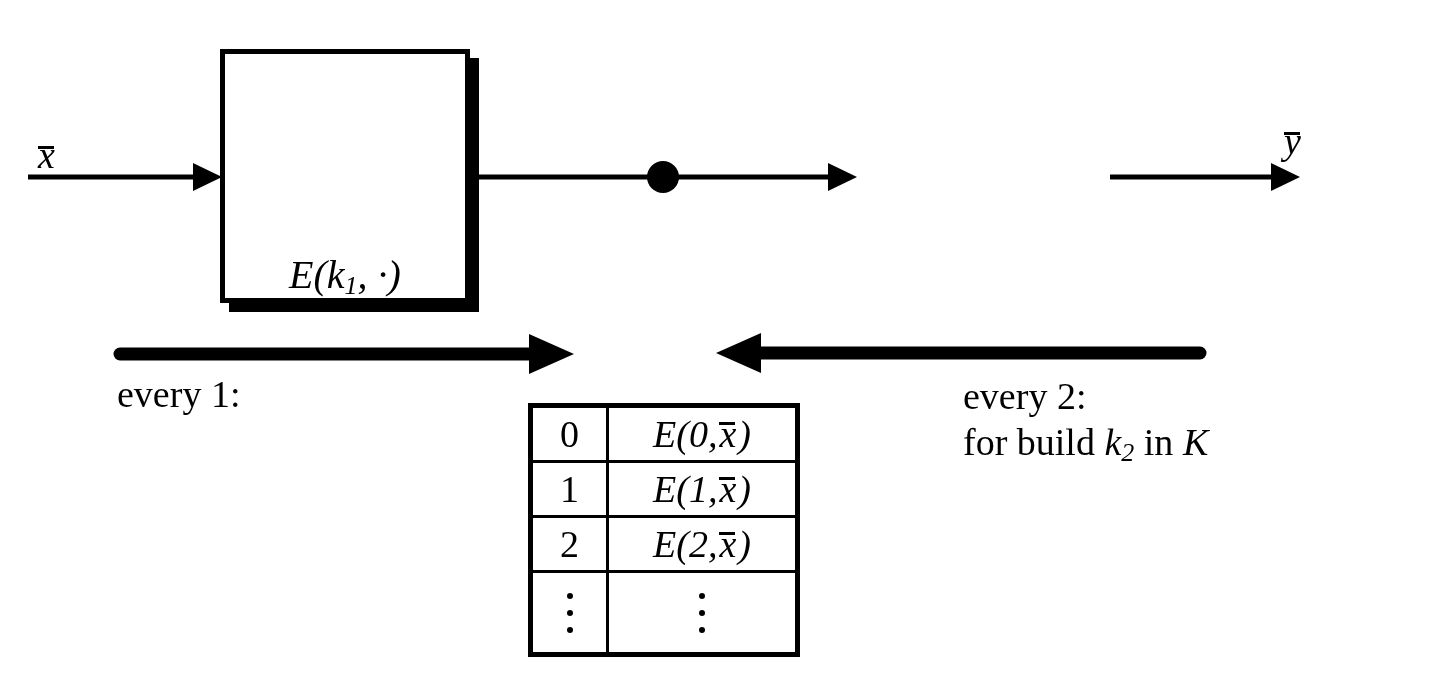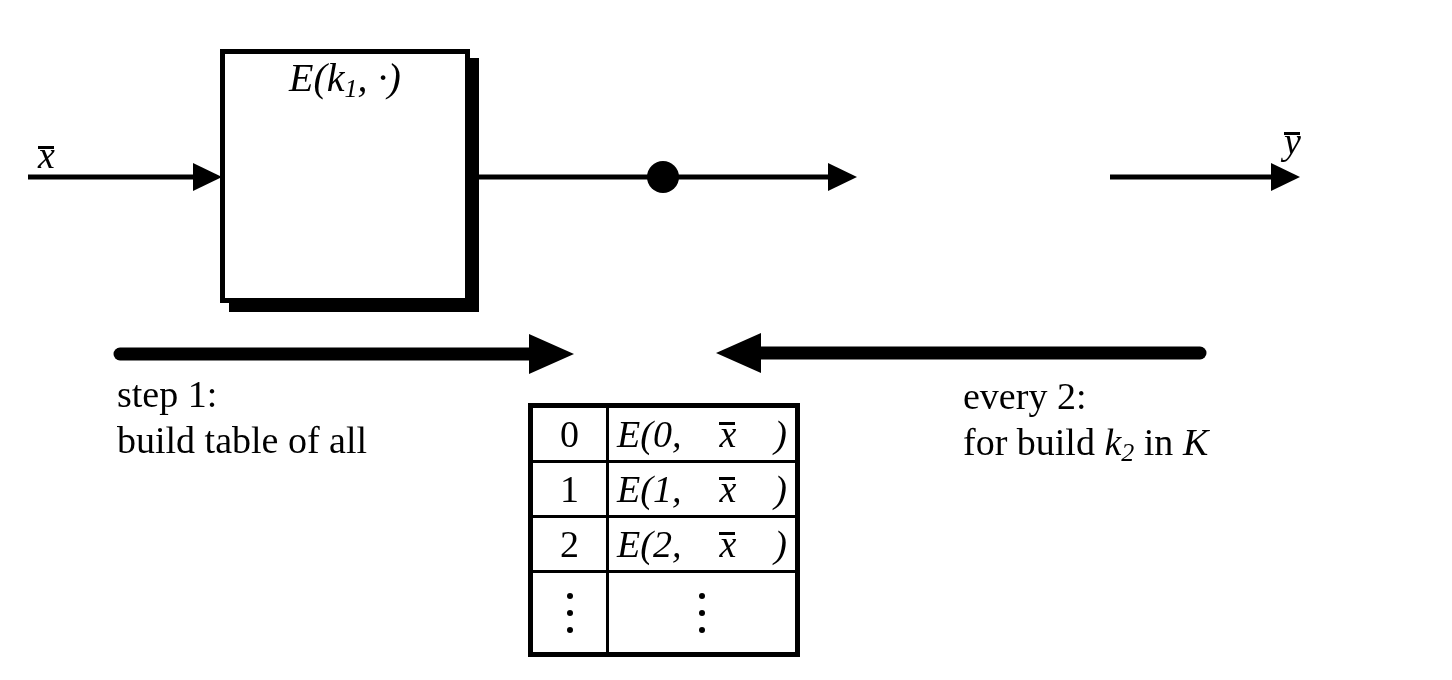--- a/index.html
+++ b/index.html
@@ -14,26 +14,26 @@
   svg.wires{position:absolute;left:0;top:0;width:1452px;height:680px;}
 
   
   .encbox{
     position:absolute;
     top:49px;
     width:240px;height:244px;
     background:#fff;
     border:5px solid #000;
     box-shadow:9px 9px 0 0 #000;
-    display:flex;align-items:flex-start;justify-content:center;
+    display:flex;align-items:flex-end;justify-content:center;
   }
   .encbox.b1{left:220px;}
   .encbox.b2{left:855px;width:243px;}
 
-  .math{font-style:italic;gap:36px;}
+  .math{font-style:italic;}
   .boxlabel{font-size:40px;font-style:italic;white-space:nowrap;}
   sub.msub{font-size:26px;line-height:0;vertical-align:-0.22em;font-style:italic;}
 
   
   .bar{
     font-style:italic;
     display:inline-block;
     position:relative;
     padding:0 2px;
   }
@@ -115,22 +115,21 @@
 
   <div class="iolabel in"><span class="bar">x</span></div>
   <div class="iolabel out"><span class="bar">y</span></div>
 
   <div class="encbox b1">
     <span class="boxlabel"><span>E(</span><span>k</span><sub class="msub">1</sub><span>, ·)</span></span>
   </div>
 
 
   <div class="steptext s1">
-    <div>step 1:</div>
-    <div>build table of all</div>
+    <div>every 1:</div>
   </div>
 
   <div class="steptext s2">
     <div>every 2:</div>
     <div><span>for build </span><span class="math">k</span><sub class="msub">2</sub><span> in </span><span class="scriptK">K</span></div>
   </div>
 
   <div class="mtable">
     <div class="cell keycol bb">
         <span>0</span>

